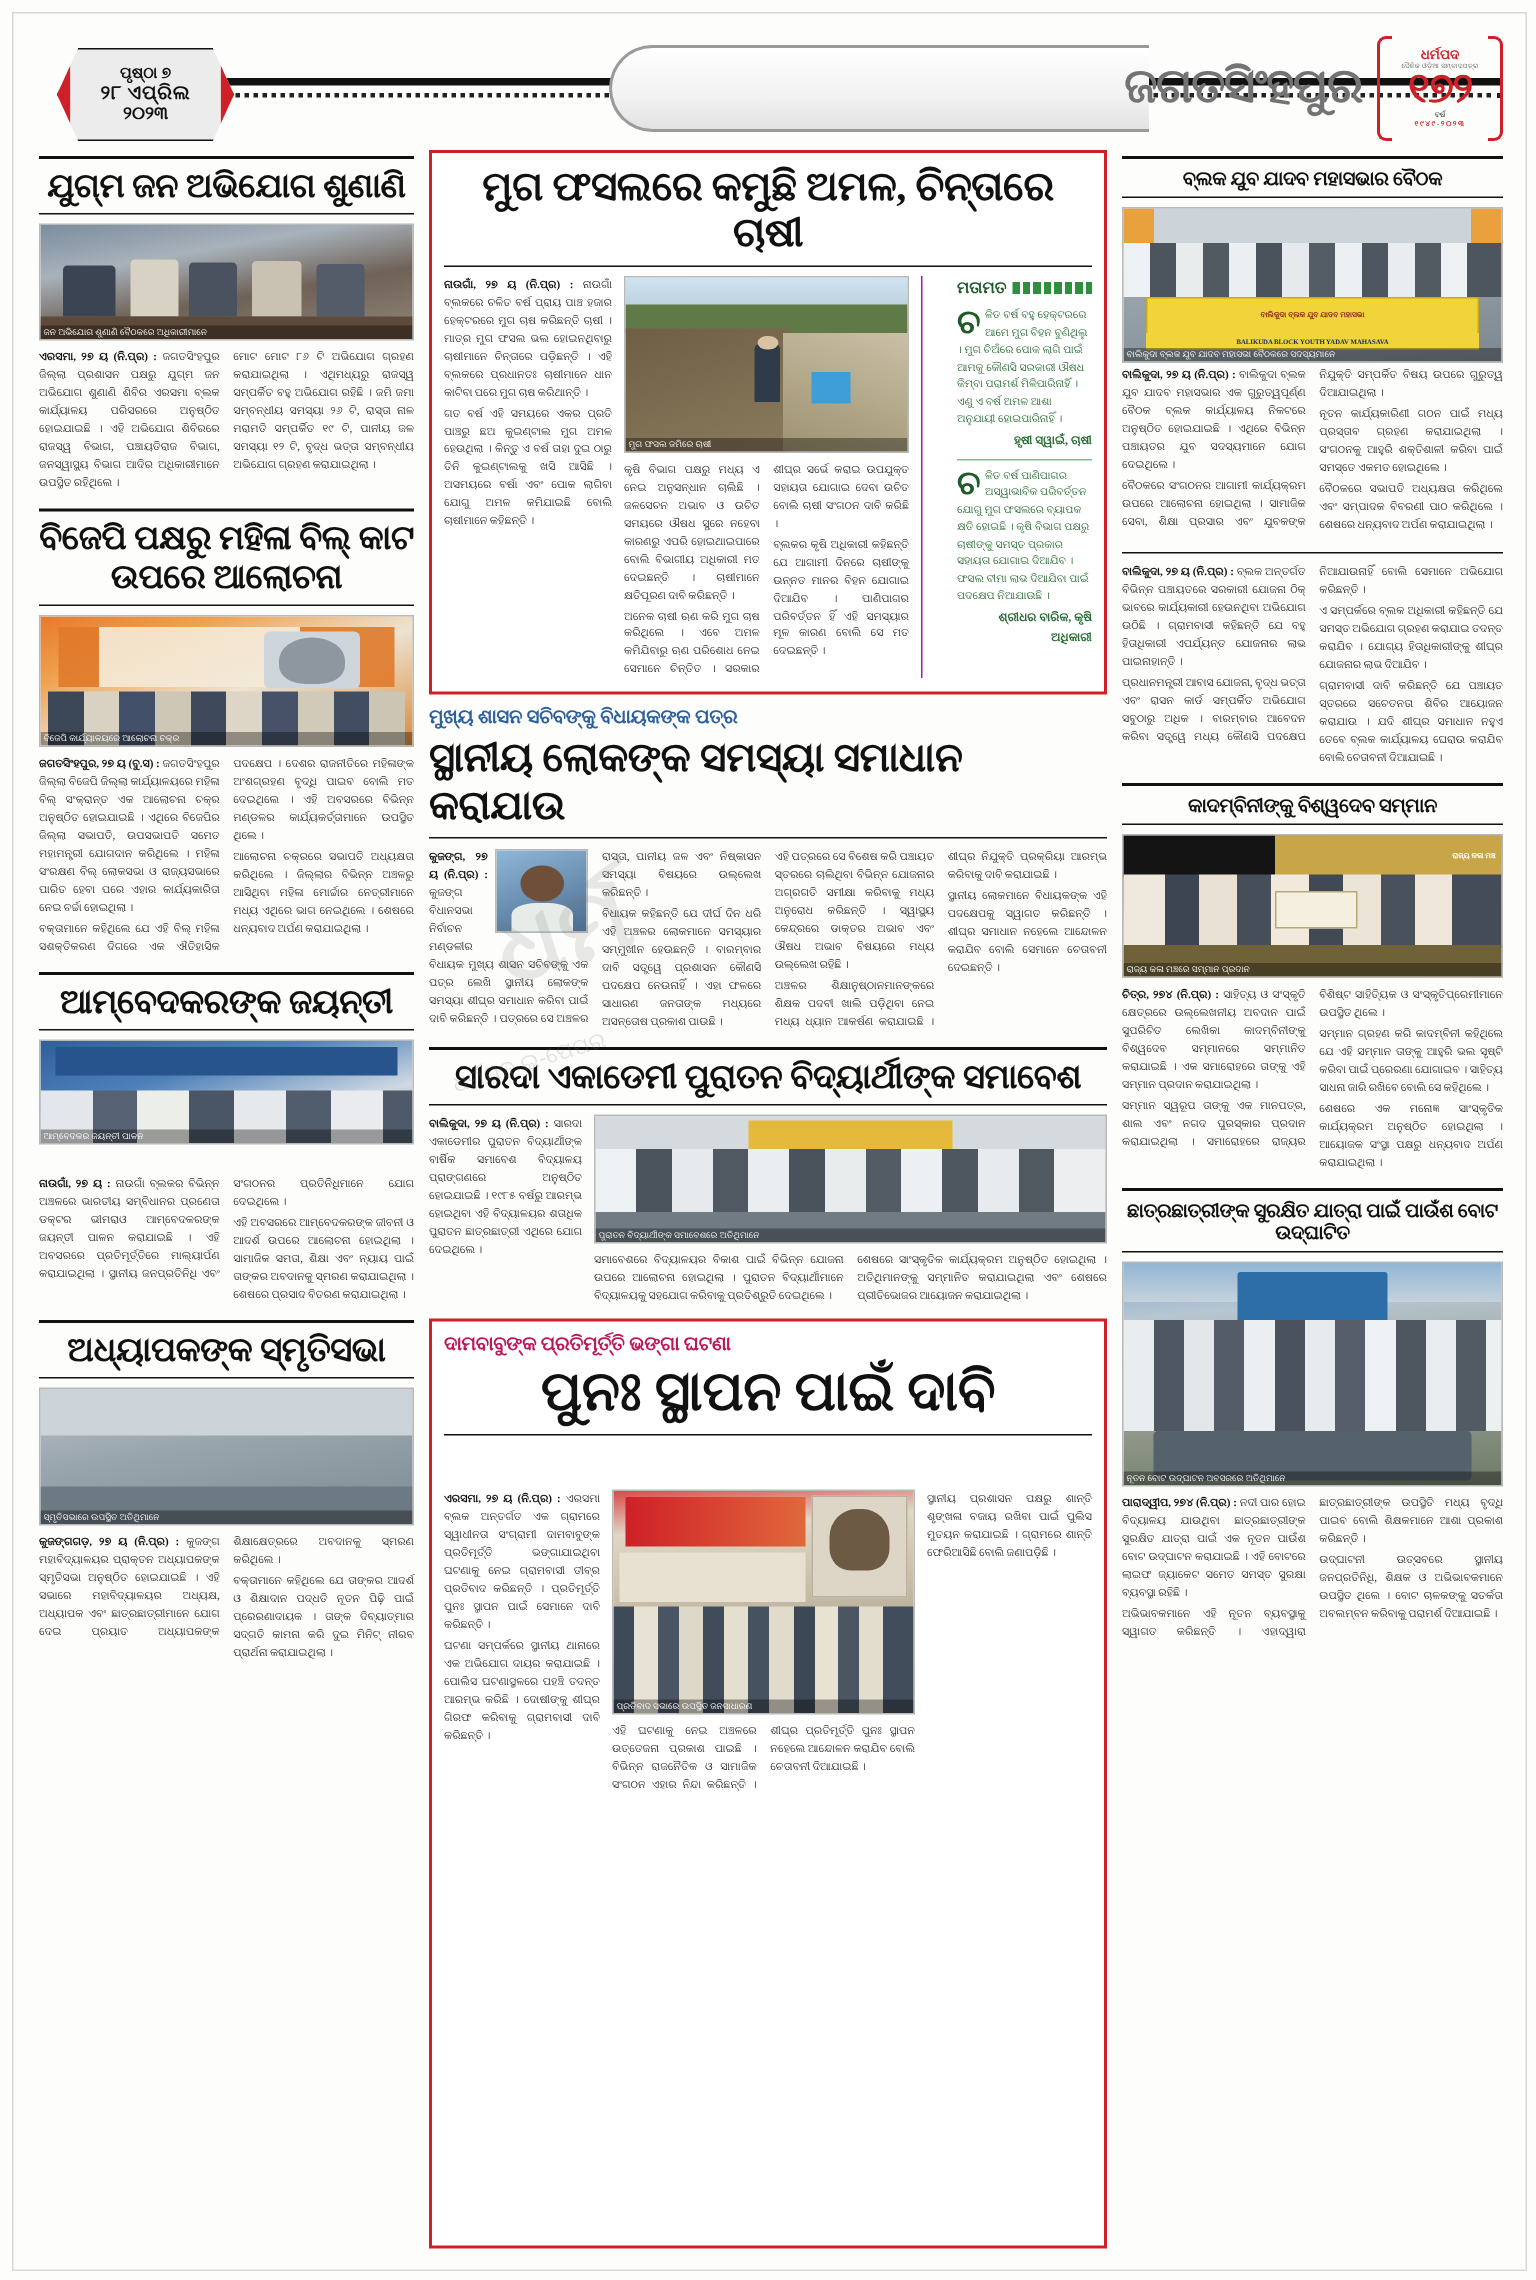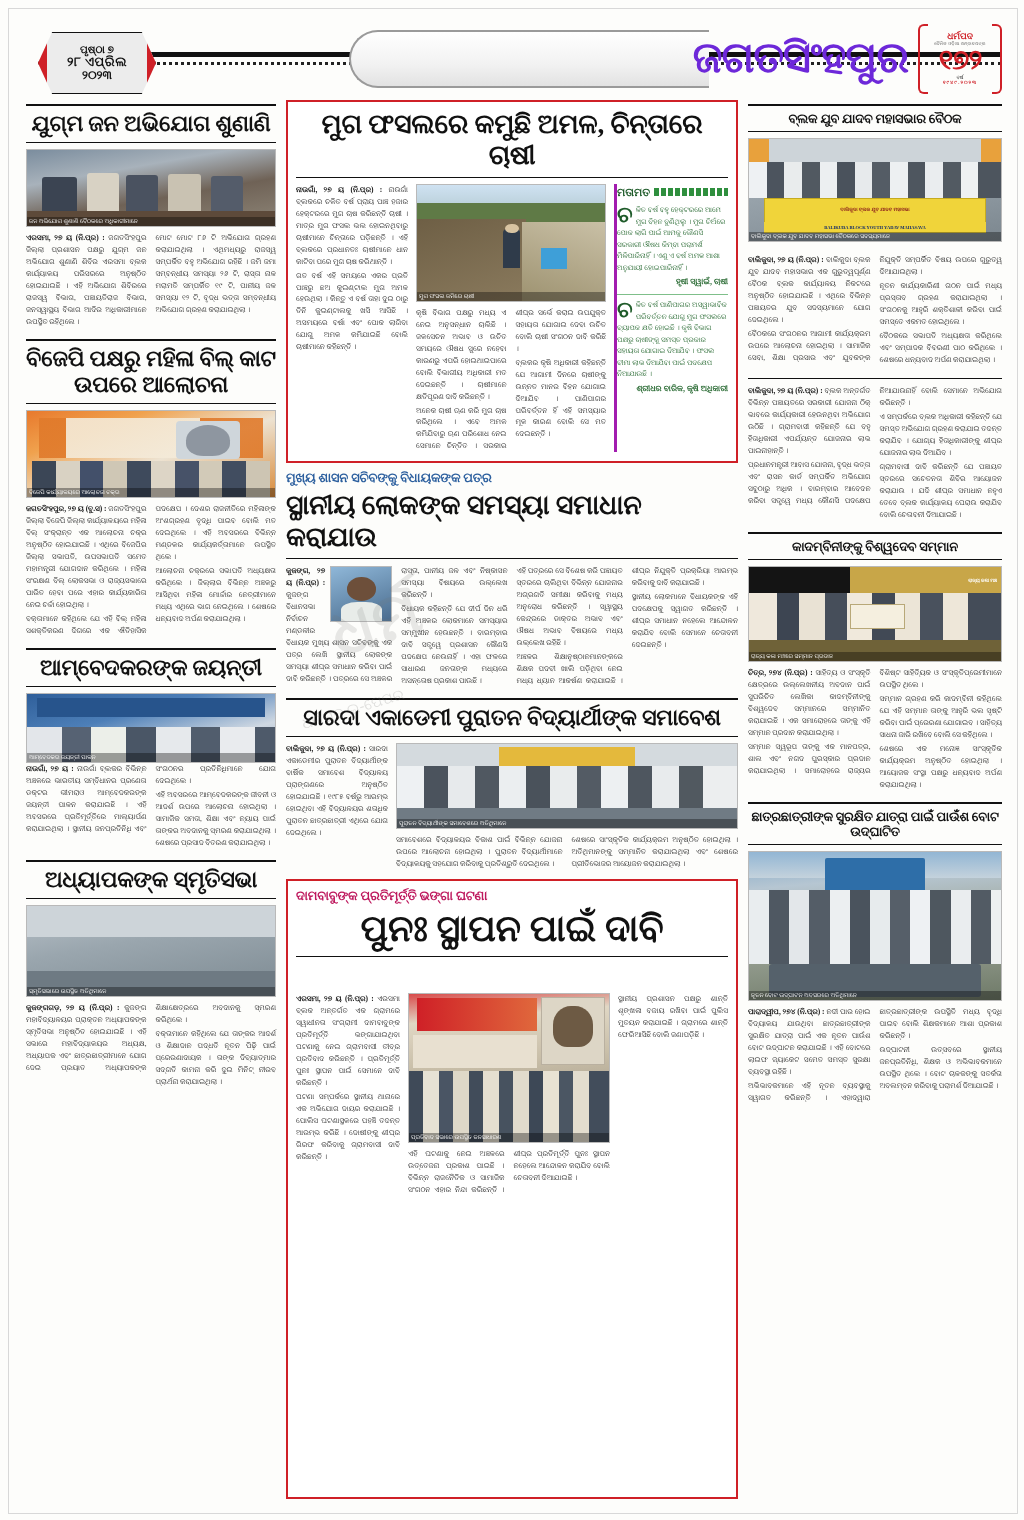--- a/index.html
+++ b/index.html
@@ -74,23 +74,23 @@
     left:-340px; top:8px;
     width:360px; height:58px;
     border:2px solid #9a9a9a;
     border-right:none;
     border-radius:40px 0 0 40px;
     background:linear-gradient(180deg,#ffffff 0%,#f2f2f2 60%,#e2e2e2 100%);
     z-index:-1;
   }
   .mast-title {
     font-family:"Liberation Serif", serif;
-    font-size:43px;
+    font-size:32px;
     font-weight:bold;
-    color:#6d28d9;
+    color:#737373;
     letter-spacing:-1px;
     line-height:1;
     padding:4px 4px 8px 4px;
     white-space:nowrap;
     text-align:right;
   }
   .mast-badge {
     width:84px; height:74px;
     position:relative;
     display:flex; flex-direction:column;
@@ -179,22 +179,22 @@
 
   
   .boxed {
     border:2px solid #cf2027;
     padding:7px 8px 9px;
     background:#fff;
   }
 
   
   .opinion {
-    border-left:3px solid #a21caf;
-    padding-left:0;
+    border-left:1px solid #a21caf;
+    padding-left:23px;
     font-size:7.2px;
     line-height:1.6;
     color:#2a6b34;
   }
   .opinion .op-title {
     font-size:11px; font-weight:bold; color:#1f5b2a;
     display:flex; align-items:center; gap:4px; margin-bottom:4px;
   }
   .opinion .op-bar {
     flex:1; height:8px;
@@ -310,21 +310,21 @@
 
       <div class="section">
         <hr class="hr-thick">
         <div class="hl hl-l">ଆମ୍ବେଦକରଙ୍କ ଜୟନ୍ତୀ</div>
         <hr class="hr-thin">
         <div class="photo" style="height:70px;background:linear-gradient(165deg,#2f5f9a 0%,#4d7fb8 35%,#cfd8e2 70%,#8fa3b8 100%);">
           <div style="position:absolute;left:4%;top:6%;width:92%;height:28%;background:#27548c;"></div>
           <div style="position:absolute;left:0;bottom:0;width:100%;height:52%;background:linear-gradient(90deg,#e3e6ea 0 14%,#566273 14% 26%,#ecefe9 26% 40%,#4a5666 40% 52%,#e6e9ec 52% 66%,#515d6d 66% 78%,#e9ebee 78% 92%,#4e5a6a 92% 100%);"></div>
           <div class="cap">ଆମ୍ବେଦକର ଜୟନ୍ତୀ ପାଳନ</div>
         </div>
-        <div class="body2" style="margin-top:0;">
+        <div class="body2" style="margin-top:20px;">
           <p><span class="dl">ନାଉଗାଁ, ୨୭ ୟ :</span> <span>ନାଉଗାଁ ବ୍ଲକର ବିଭିନ୍ନ ଅଞ୍ଚଳରେ ଭାରତୀୟ ସମ୍ବିଧାନର ପ୍ରଣେତା ଡକ୍ଟର ଭୀମରାଓ ଆମ୍ବେଦକରଙ୍କ ଜୟନ୍ତୀ ପାଳନ କରାଯାଇଛି । ଏହି ଅବସରରେ ପ୍ରତିମୂର୍ତ୍ତିରେ ମାଲ୍ୟାର୍ପଣ କରାଯାଇଥିଲା । ସ୍ଥାନୀୟ ଜନପ୍ରତିନିଧି ଏବଂ ସଂଗଠନର ପ୍ରତିନିଧିମାନେ ଯୋଗ ଦେଇଥିଲେ ।</span></p>
           <p>ଏହି ଅବସରରେ ଆମ୍ବେଦକରଙ୍କ ଜୀବନୀ ଓ ଆଦର୍ଶ ଉପରେ ଆଲୋଚନା ହୋଇଥିଲା । ସାମାଜିକ ସମତା, ଶିକ୍ଷା ଏବଂ ନ୍ୟାୟ ପାଇଁ ତାଙ୍କର ଅବଦାନକୁ ସ୍ମରଣ କରାଯାଇଥିଲା । ଶେଷରେ ପ୍ରସାଦ ବିତରଣ କରାଯାଇଥିଲା ।</p>
         </div>
       </div>
 
       <div class="section">
         <hr class="hr-thick">
         <div class="hl hl-l">ଅଧ୍ୟାପକଙ୍କ ସ୍ମୃତିସଭା</div>
         <hr class="hr-thin">
         <div class="photo" style="height:92px;background:linear-gradient(170deg,#b9c2c9 0%,#9aa6ae 40%,#7d8a92 100%);">
@@ -470,21 +470,21 @@
           <div style="position:absolute;left:0;top:0;width:100%;height:26%;background:linear-gradient(90deg,#e8a13c 0 8%,#cdd4d9 8% 92%,#e8a13c 92% 100%);"></div>
           <div style="position:absolute;left:0;top:22%;width:100%;height:36%;background:linear-gradient(90deg,#eef1f3 0 7%,#4c545e 7% 14%,#e9eced 14% 21%,#515961 21% 28%,#eceff1 28% 35%,#4a525c 35% 42%,#e7eaec 42% 49%,#545c65 49% 56%,#edf0f2 56% 63%,#4e565f 63% 70%,#eaedef 70% 77%,#525a62 77% 84%,#eef1f2 84% 91%,#4d555e 91% 100%);"></div>
           <div style="position:absolute;left:6%;bottom:18%;width:88%;height:24%;background:#f0d43a;border:1px solid #c6ab1f;display:flex;align-items:center;justify-content:center;overflow:hidden;">
             <span style="font-size:5px;color:#8a1c1c;font-weight:bold;white-space:nowrap;">ବାଲିକୁଦା ବ୍ଲକ ଯୁବ ଯାଦବ ମହାସଭା</span>
           </div>
           <div style="position:absolute;left:6%;bottom:8%;width:88%;height:11%;background:#f0d43a;display:flex;align-items:center;justify-content:center;overflow:hidden;">
             <span style="font-size:4.5px;color:#102a6b;font-weight:bold;white-space:nowrap;">BALIKUDA BLOCK YOUTH YADAV MAHASAVA</span>
           </div>
           <div class="cap">ବାଲିକୁଦା ବ୍ଲକ ଯୁବ ଯାଦବ ମହାସଭା ବୈଠକରେ ସଦସ୍ୟମାନେ</div>
         </div>
-        <div class="body2" style="margin-top:12px;">
+        <div class="body2" style="margin-top:2px;">
           <p><span class="dl">ବାଲିକୁଦା, ୨୭ ୟ (ନି.ପ୍ର) :</span> <span>ବାଲିକୁଦା ବ୍ଲକ ଯୁବ ଯାଦବ ମହାସଭାର ଏକ ଗୁରୁତ୍ୱପୂର୍ଣ୍ଣ ବୈଠକ ବ୍ଲକ କାର୍ଯ୍ୟାଳୟ ନିକଟରେ ଅନୁଷ୍ଠିତ ହୋଇଯାଇଛି । ଏଥିରେ ବିଭିନ୍ନ ପଞ୍ଚାୟତର ଯୁବ ସଦସ୍ୟମାନେ ଯୋଗ ଦେଇଥିଲେ ।</span></p>
           <p>ବୈଠକରେ ସଂଗଠନର ଆଗାମୀ କାର୍ଯ୍ୟକ୍ରମ ଉପରେ ଆଲୋଚନା ହୋଇଥିଲା । ସାମାଜିକ ସେବା, ଶିକ୍ଷା ପ୍ରସାର ଏବଂ ଯୁବକଙ୍କ ନିଯୁକ୍ତି ସମ୍ପର୍କିତ ବିଷୟ ଉପରେ ଗୁରୁତ୍ୱ ଦିଆଯାଇଥିଲା ।</p>
           <p>ନୂତନ କାର୍ଯ୍ୟକାରିଣୀ ଗଠନ ପାଇଁ ମଧ୍ୟ ପ୍ରସ୍ତାବ ଗ୍ରହଣ କରାଯାଇଥିଲା । ସଂଗଠନକୁ ଆହୁରି ଶକ୍ତିଶାଳୀ କରିବା ପାଇଁ ସମସ୍ତେ ଏକମତ ହୋଇଥିଲେ ।</p>
           <p>ବୈଠକରେ ସଭାପତି ଅଧ୍ୟକ୍ଷତା କରିଥିଲେ ଏବଂ ସମ୍ପାଦକ ବିବରଣୀ ପାଠ କରିଥିଲେ । ଶେଷରେ ଧନ୍ୟବାଦ ଅର୍ପଣ କରାଯାଇଥିଲା ।</p>
         </div>
       </div>
 
       <div class="section">
         <hr class="hr-thin">
         <div class="body2">

